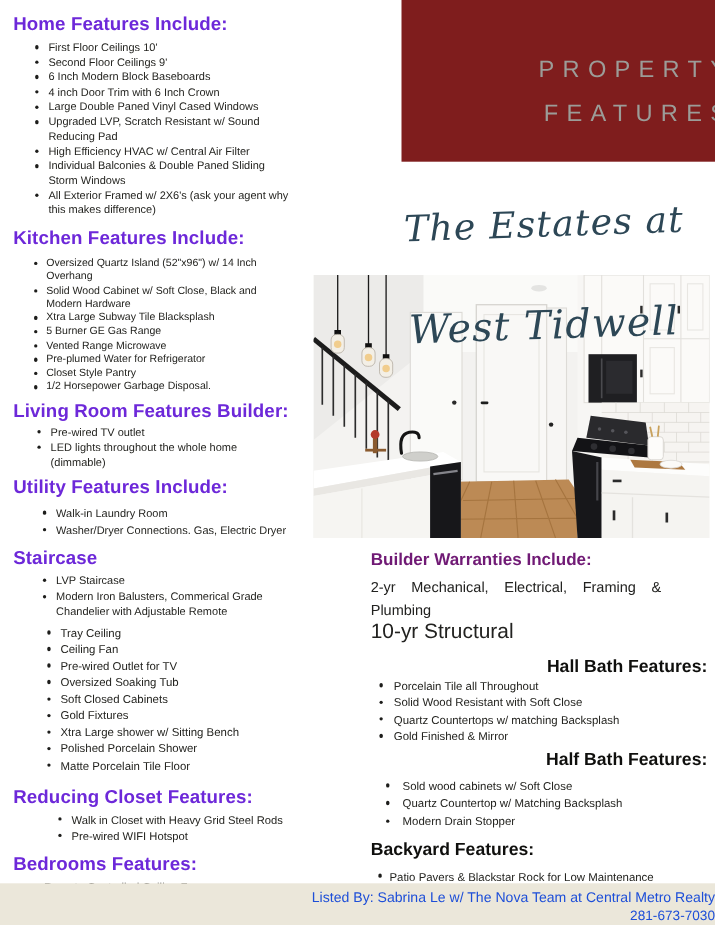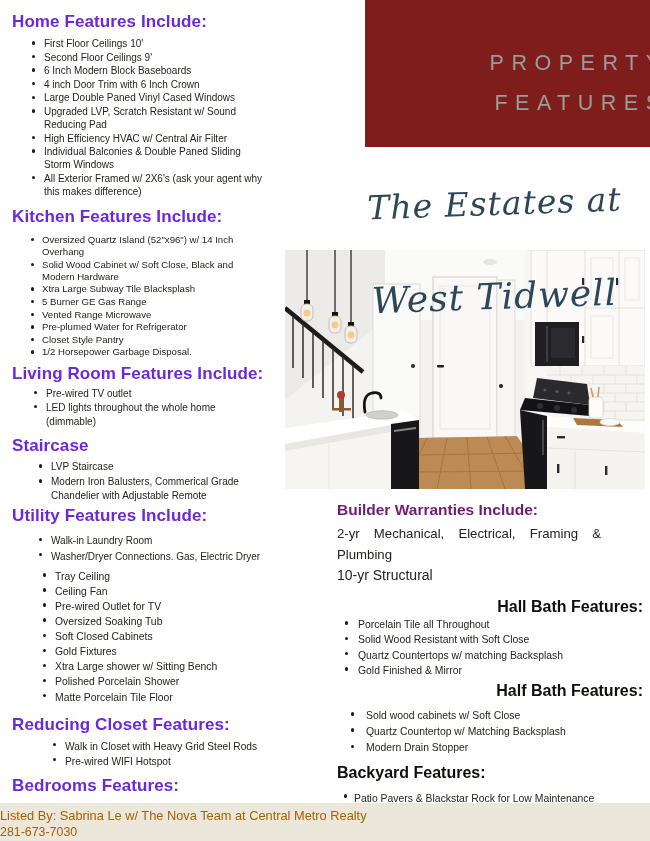--- a/index.html
+++ b/index.html
@@ -59,36 +59,36 @@
   .script2 { left:352px; top:276px; width:285px; font-size:36px; }
 
   
   .photo { position:absolute; left:285px; top:250px; width:360px; height:239px; z-index:1; }
   .photo svg { display:block; width:100%; height:100%; }
 
   
   .r-col { position:absolute; left:337px; top:501px; width:306px; z-index:2; }
   .w-title { font-size:15.5px; font-weight:800; color:#701a75; }
   .w-body  { width:264px; font-size:13.2px; line-height:20.5px; color:#222220; margin-top:5px; text-align:justify; }
-  .w-body2 { width:264px; font-size:14px; line-height:20.5px; color:#222220; }
+  .w-body2 { width:264px; font-size:19px; line-height:20.5px; color:#222220; }
   .r-sec h2 { font-size:16px; font-weight:800; color:#0f0f0d; line-height:1.1; }
   .r-sec li { position:relative; list-style:none; color:#242420; }
   .r-hall h2 { margin-top:12px;text-align:right; }
   .r-hall ul { margin:2px 0 0; padding-left:8px; }
   .r-hall li { font-size:10.4px; line-height:15.3px; padding-left:13px; }
   .r-half h2 { margin-top:4px;text-align:right; }
   .r-half ul { margin:8px 0 0; padding-left:14px; }
   .r-half li { font-size:10.4px; line-height:16.2px; padding-left:15px; }
   .r-back h2 { margin-top:8px; }
   .r-back ul { margin:8px 0 0; padding-left:7px; }
   .r-back li { font-size:10.4px; line-height:17px; padding-left:10px; }
 
   
   .footer { position:absolute; left:0; right:0; bottom:0; height:38px; background:#ebe7da;
-            text-align:left; color:#a16207; z-index:3; }
+            text-align:right; color:#1d4ed8; z-index:3; }
   .f1 { font-size:12.8px; padding-top:5px; font-weight:500; }
   .f2 { font-size:12.4px; padding-top:2px; font-weight:500; }
 </style>
 </head>
 <body>
 
 <div class="page">
 
   <div class="hbox">
     <div class="hline l1">PROPERTY</div>
@@ -265,38 +265,38 @@
           <li>Solid Wood Cabinet w/ Soft Close, Black and Modern Hardware</li>
           <li>Xtra Large Subway Tile Blacksplash</li>
           <li>5 Burner GE Gas Range</li>
           <li>Vented Range Microwave</li>
           <li>Pre-plumed Water for Refrigerator</li>
           <li>Closet Style Pantry</li>
           <li>1/2 Horsepower Garbage Disposal.</li>
         </ul>
     </section>
     <section class="lsec s-living">
-      <h2>Living Room Features Include:</h2>
+      <h2>Living Room Features Builder:</h2>
       <ul>
           <li>Pre-wired TV outlet</li>
           <li>LED lights throughout the whole home (dimmable)</li>
         </ul>
     </section>
+    <section class="lsec s-utility">
+      <h2>Utility Features Include:</h2>
+      <ul>
+          <li>Walk-in Laundry Room</li>
+          <li>Washer/Dryer Connections. Gas, Electric Dryer</li>
+        </ul>
+    </section>
     <section class="lsec s-stair">
       <h2>Staircase</h2>
       <ul>
           <li>LVP Staircase</li>
           <li>Modern Iron Balusters, Commerical Grade Chandelier with Adjustable Remote</li>
-        </ul>
-    </section>
-    <section class="lsec s-utility">
-      <h2>Utility Features Include:</h2>
-      <ul>
-          <li>Walk-in Laundry Room</li>
-          <li>Washer/Dryer Connections. Gas, Electric Dryer</li>
         </ul>
     </section>
     <section class="lsec s-pbed">
       <ul>
           <li>Tray Ceiling</li>
           <li>Ceiling Fan</li>
           <li>Pre-wired Outlet for TV</li>
           <li>Oversized Soaking Tub</li>
           <li>Soft Closed Cabinets</li>
           <li>Gold Fixtures</li>

